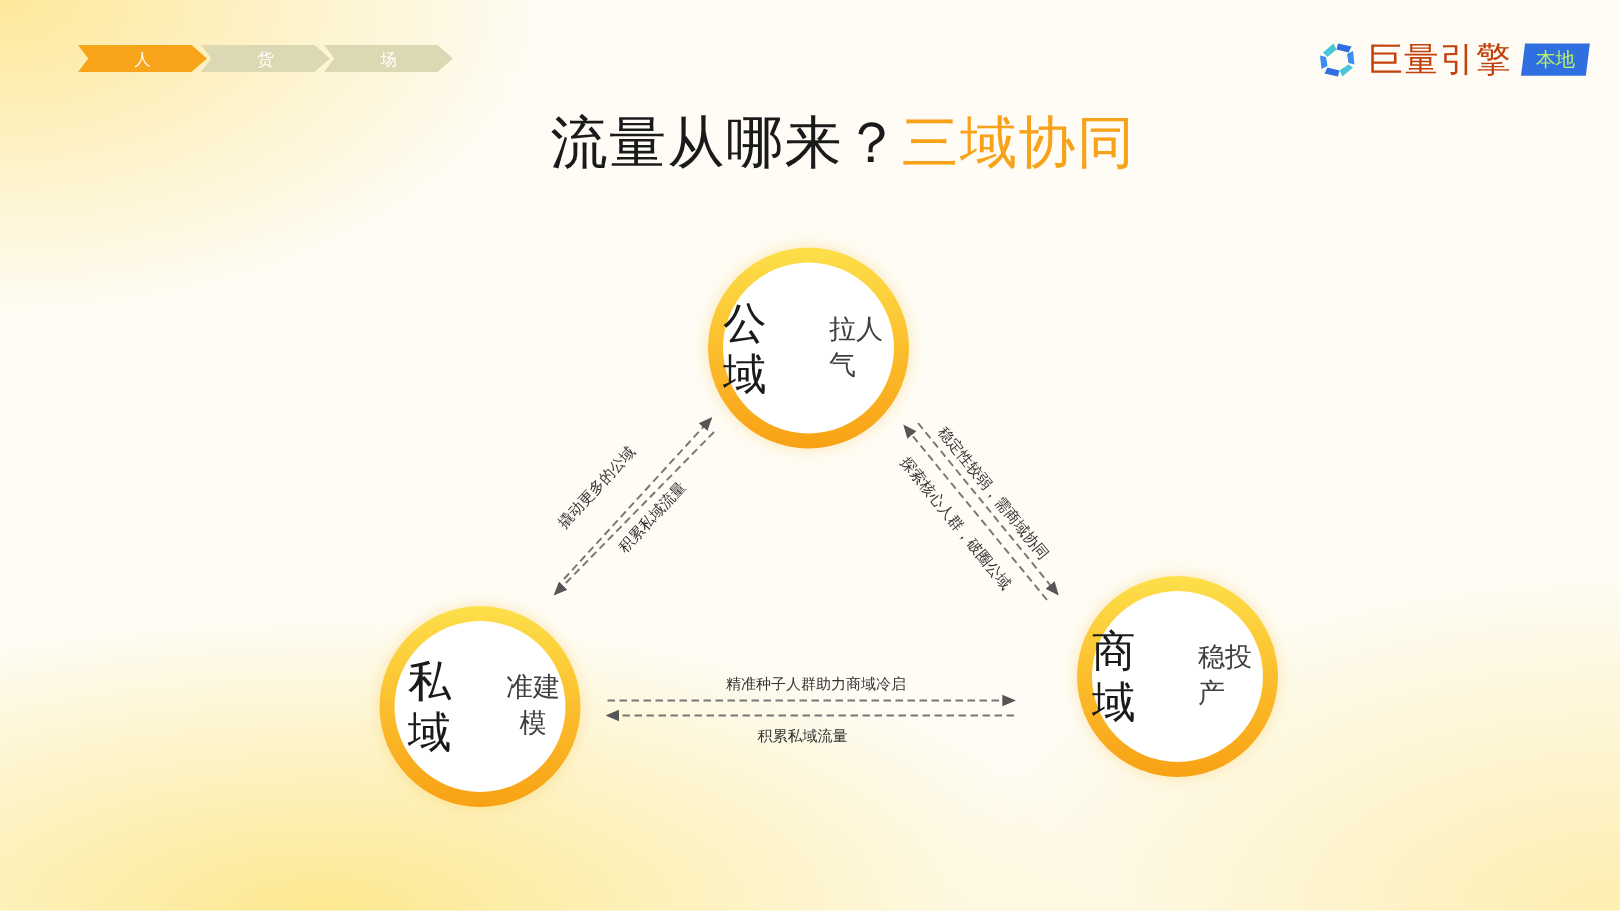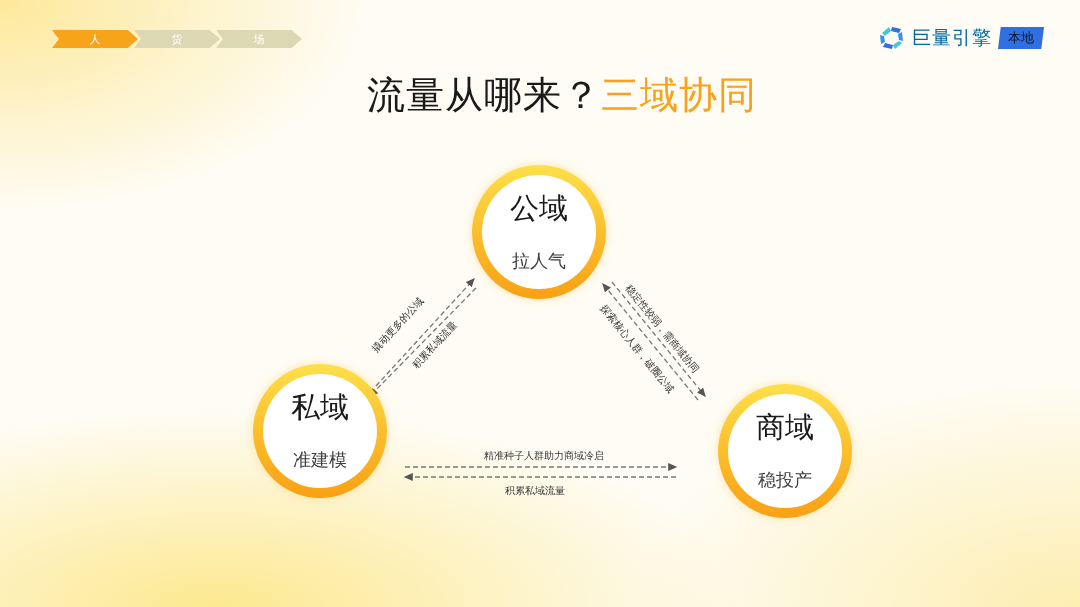--- a/index.html
+++ b/index.html
@@ -16,39 +16,39 @@
   .step {
     position:relative; width:86px; height:18px; margin-right:-4px;
     clip-path: polygon(0 0, 88% 0, 100% 50%, 88% 100%, 0 100%, 8% 50%);
     display:flex; align-items:center; justify-content:center;
     font-size:11px; color:#fff;
   }
   .step.active { background:#f7a41b; }
   .step.inactive { background:#dcd8b3; }
   .logo { position:absolute; left:878px; top:24px; display:flex; align-items:center; gap:6px; }
   .logo-mark { width:28px; height:28px; }
-  .logo-text { font-size:19px; color:#0369a1; letter-spacing:1px; }
+  .logo-text { font-size:23px; color:#c2410c; letter-spacing:1px; }
   .logo-badge {
-    background:#2f6fe0; color:#0f172a; font-size:13px; padding:2px 10px;
+    background:#2f6fe0; color:#bef264; font-size:13px; padding:2px 10px;
     clip-path: polygon(6% 0, 100% 0, 94% 100%, 0 100%);
   }
   .title {
     position:absolute; left:0; right:0; top:70px; text-align:center;
     font-size:38px; letter-spacing:1px;
   }
   .title .dark { color:#1a1a1a;margin-left:44px; }
   .title .accent { color:#f8a21a; }
   .node {
     position:absolute; width:134px; height:134px; border-radius:50%;
     background:linear-gradient(180deg,#fde04a 0%,#fbbb2a 55%,#f8a114 100%);
     box-shadow:0 0 10px rgba(250,190,60,0.35);
   }
   .node .inner {
     position:absolute; left:10px; top:10px; width:114px; height:114px; border-radius:50%;
-    background:#fff; display:flex; flex-direction:column; align-items:center; justify-content:center;gap:24px;
+    background:#fff; display:flex; flex-direction:row; align-items:center; justify-content:center;gap:24px;
   }
   .node .name { font-size:29px; color:#1a1a1a; line-height:34px; }
   .node .sub  { font-size:18px; color:#404040; line-height:24px; }
   svg.links { position:absolute; left:0; top:0; }
   .lbl { position:absolute; font-size:10px; color:#333; white-space:nowrap; transform-origin:center center; }
 </style>
 </head>
 <body>
 
 <div class="steps">
@@ -103,21 +103,21 @@
 <div class="lbl" style="left:582px;top:342px;transform:rotate(51deg);">探索核心人群，破圈公域</div>
 <div class="lbl" style="left:484px;top:449px;">精准种子人群助力商域冷启</div>
 <div class="lbl" style="left:505px;top:484px;">积累私域流量</div>
 
 <div class="node" style="left:472px;top:165px;">
   <div class="inner">
     <div class="name">公域</div>
     <div class="sub">拉人气</div>
   </div>
 </div>
-<div class="node" style="left:253px;top:364px;">
+<div class="node" style="left:253px;top:404px;text-align:center;">
   <div class="inner">
     <div class="name">私域</div>
     <div class="sub">准建模</div>
   </div>
 </div>
 <div class="node" style="left:718px;top:384px;">
   <div class="inner">
     <div class="name">商域</div>
     <div class="sub">稳投产</div>
   </div>

